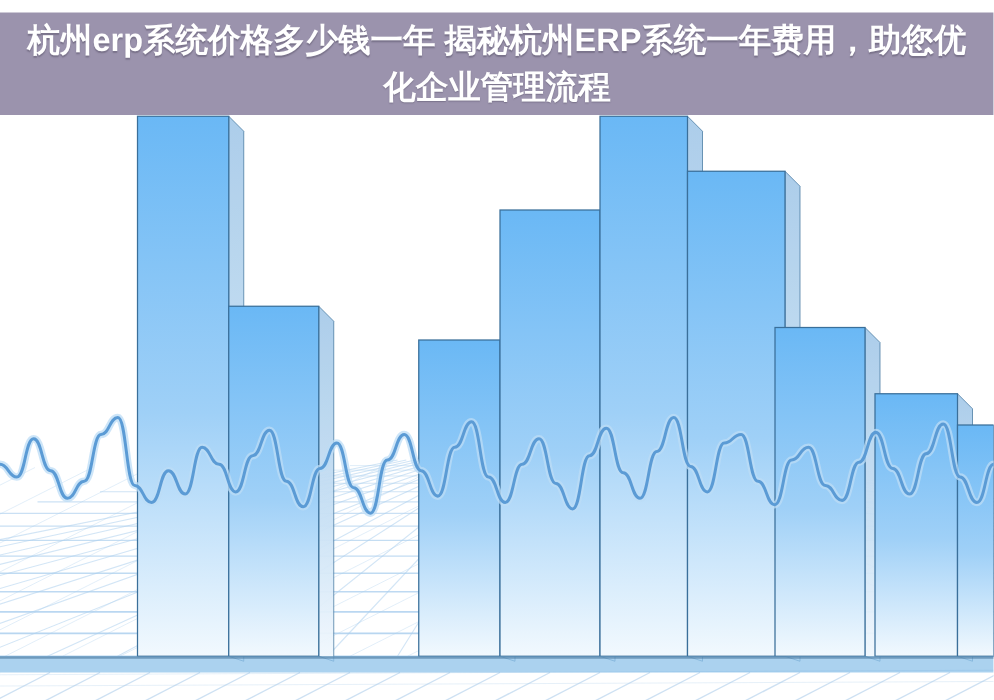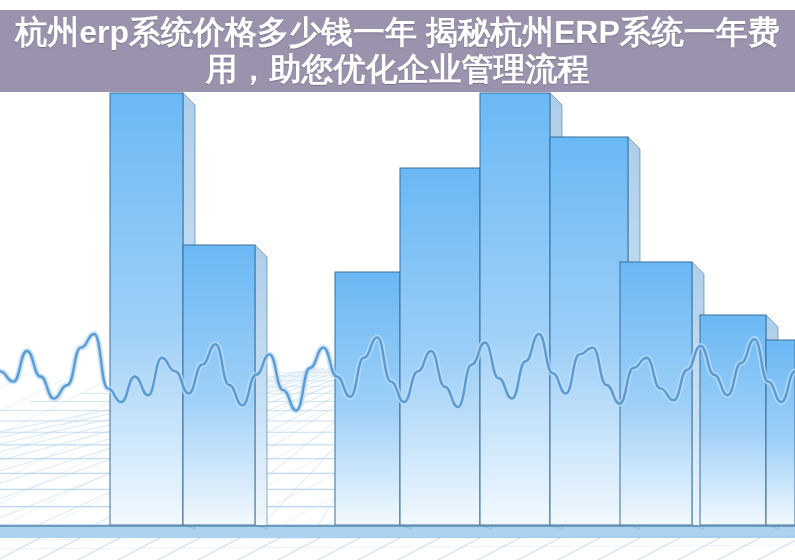--- a/index.html
+++ b/index.html
@@ -36,21 +36,21 @@
     align-items: center;
     justify-content: center;
     z-index: 40;
     box-sizing: border-box;
     padding: 0 14px;
   }
   #headline-text {
     color: #ffffff;
     font-family: "Liberation Sans", sans-serif;
     font-weight: 700;
-    font-size: 32px;
+    font-size: 26px;
     line-height: 37px;
     text-align: center;
     letter-spacing: 0px;
     text-shadow: 0 1px 1px rgba(60,55,75,0.35);
     white-space: normal;
     word-break: break-word;
   }
 </style>
 </head>
 <body>

